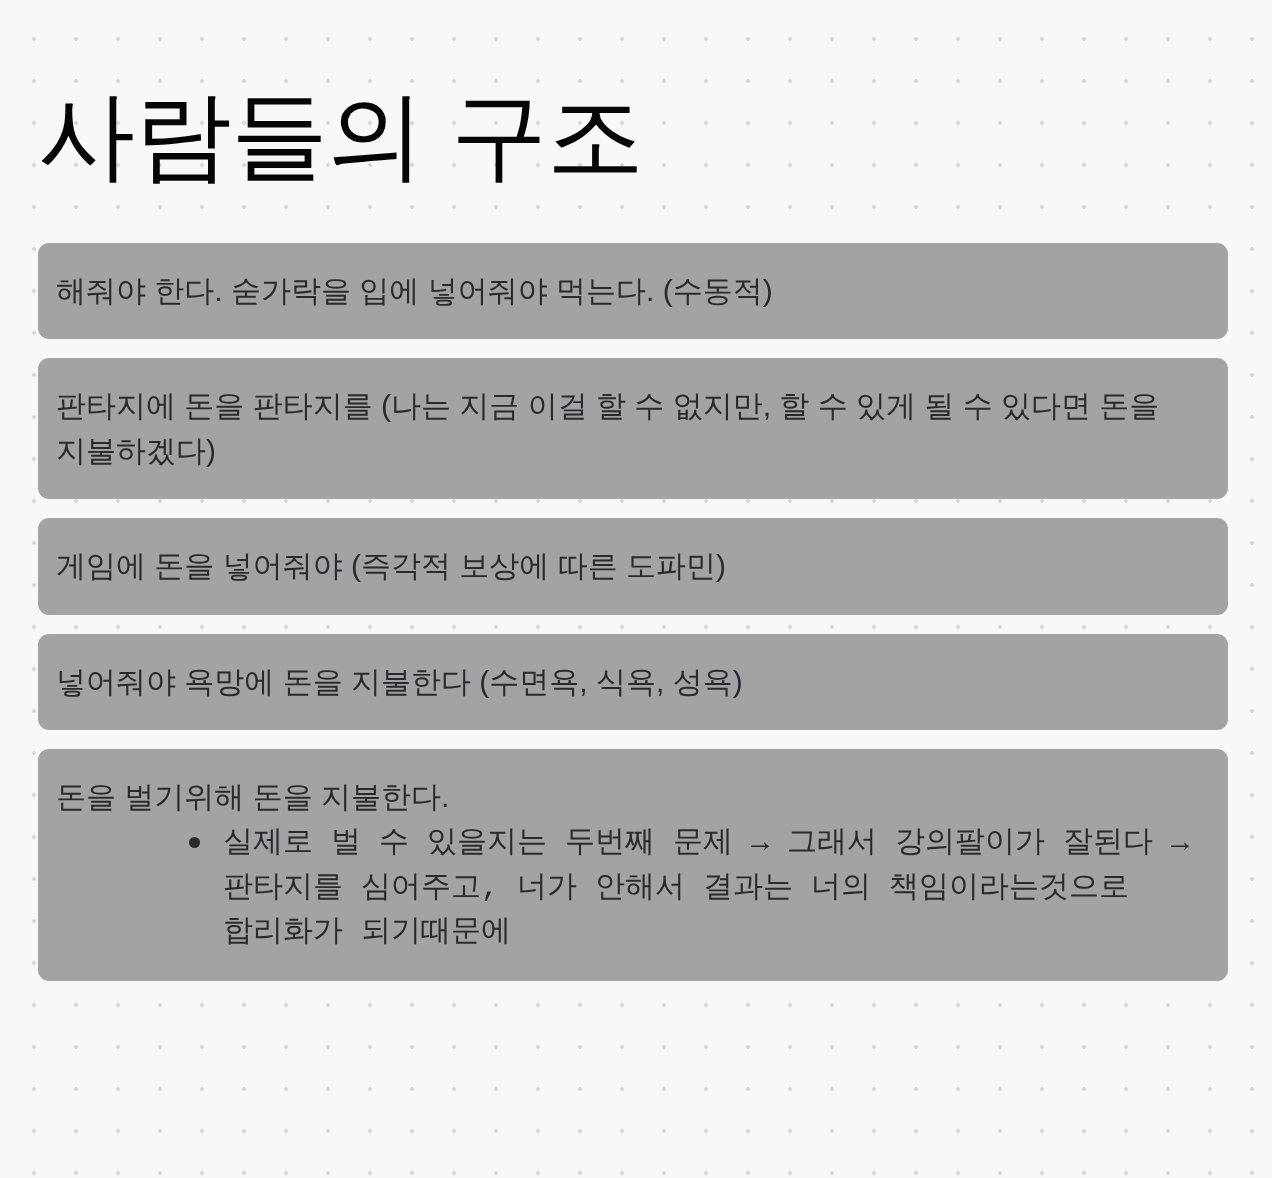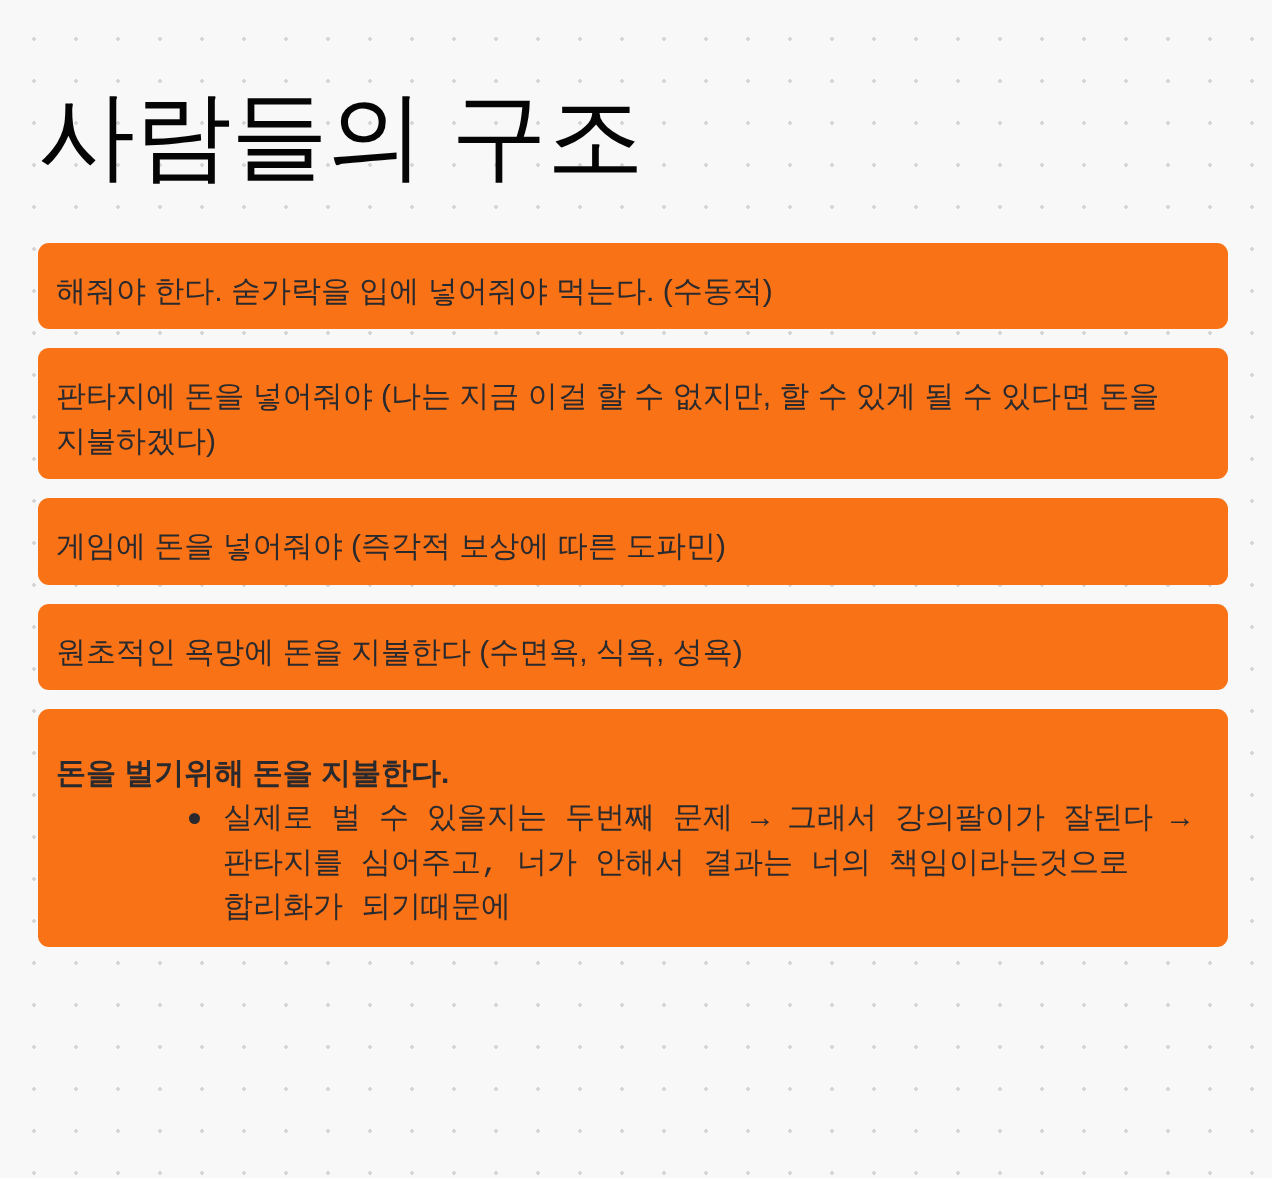--- a/index.html
+++ b/index.html
@@ -40,39 +40,38 @@
     position: absolute;
     left: 38px;
     top: 243px;
     width: 1190px;
     display: flex;
     flex-direction: column;
     gap: 19px;
   }
 
   .card {
-    background-color: #f97316;
+    background-color: #a3a3a3;
     border-radius: 11px;
     box-sizing: border-box;
-    padding: 26px 30px 16px 18px;
+    padding: 26px 30px 26px 18px;
     color: #2a2a2e;
     font-size: 30px;
     line-height: 1.48;
     font-weight: 400;
   }
 
   .card-text {
     margin: 0;
     word-break: keep-all;
   }
 
   .card-lead {
-    margin: 16px 0 2px 0;
+    margin: 0 0 2px 0;
     word-break: keep-all;
-    font-weight: bold;
   }
 
   .bullet-list {
     margin: 0;
     padding: 0;
     list-style: none;
   }
 
   .bullet-item {
     position: relative;
@@ -99,29 +98,29 @@
 
   <h1 class="page-title">사람들의 구조</h1>
 
   <div class="cards">
 
     <div class="card">
       <p class="card-text">해줘야 한다. 숟가락을 입에 넣어줘야 먹는다. (수동적)</p>
     </div>
 
     <div class="card">
-      <p class="card-text">판타지에 돈을 넣어줘야 (나는 지금 이걸 할 수 없지만, 할 수 있게 될 수 있다면 돈을 지불하겠다)</p>
+      <p class="card-text">판타지에 돈을 판타지를 (나는 지금 이걸 할 수 없지만, 할 수 있게 될 수 있다면 돈을 지불하겠다)</p>
     </div>
 
     <div class="card">
       <p class="card-text">게임에 돈을 넣어줘야 (즉각적 보상에 따른 도파민)</p>
     </div>
 
     <div class="card">
-      <p class="card-text">원초적인 욕망에 돈을 지불한다 (수면욕, 식욕, 성욕)</p>
+      <p class="card-text">넣어줘야 욕망에 돈을 지불한다 (수면욕, 식욕, 성욕)</p>
     </div>
 
     <div class="card">
       <p class="card-lead">돈을 벌기위해 돈을 지불한다.</p>
       <ul class="bullet-list">
         <li class="bullet-item">
           <span class="bullet-dot"></span>
           <span>실제로 벌 수 있을지는 두번째 문제 → 그래서 강의팔이가 잘된다 → 판타지를 심어주고, 너가 안해서 결과는 너의 책임이라는것으로 합리화가 되기때문에</span>
         </li>
       </ul>

